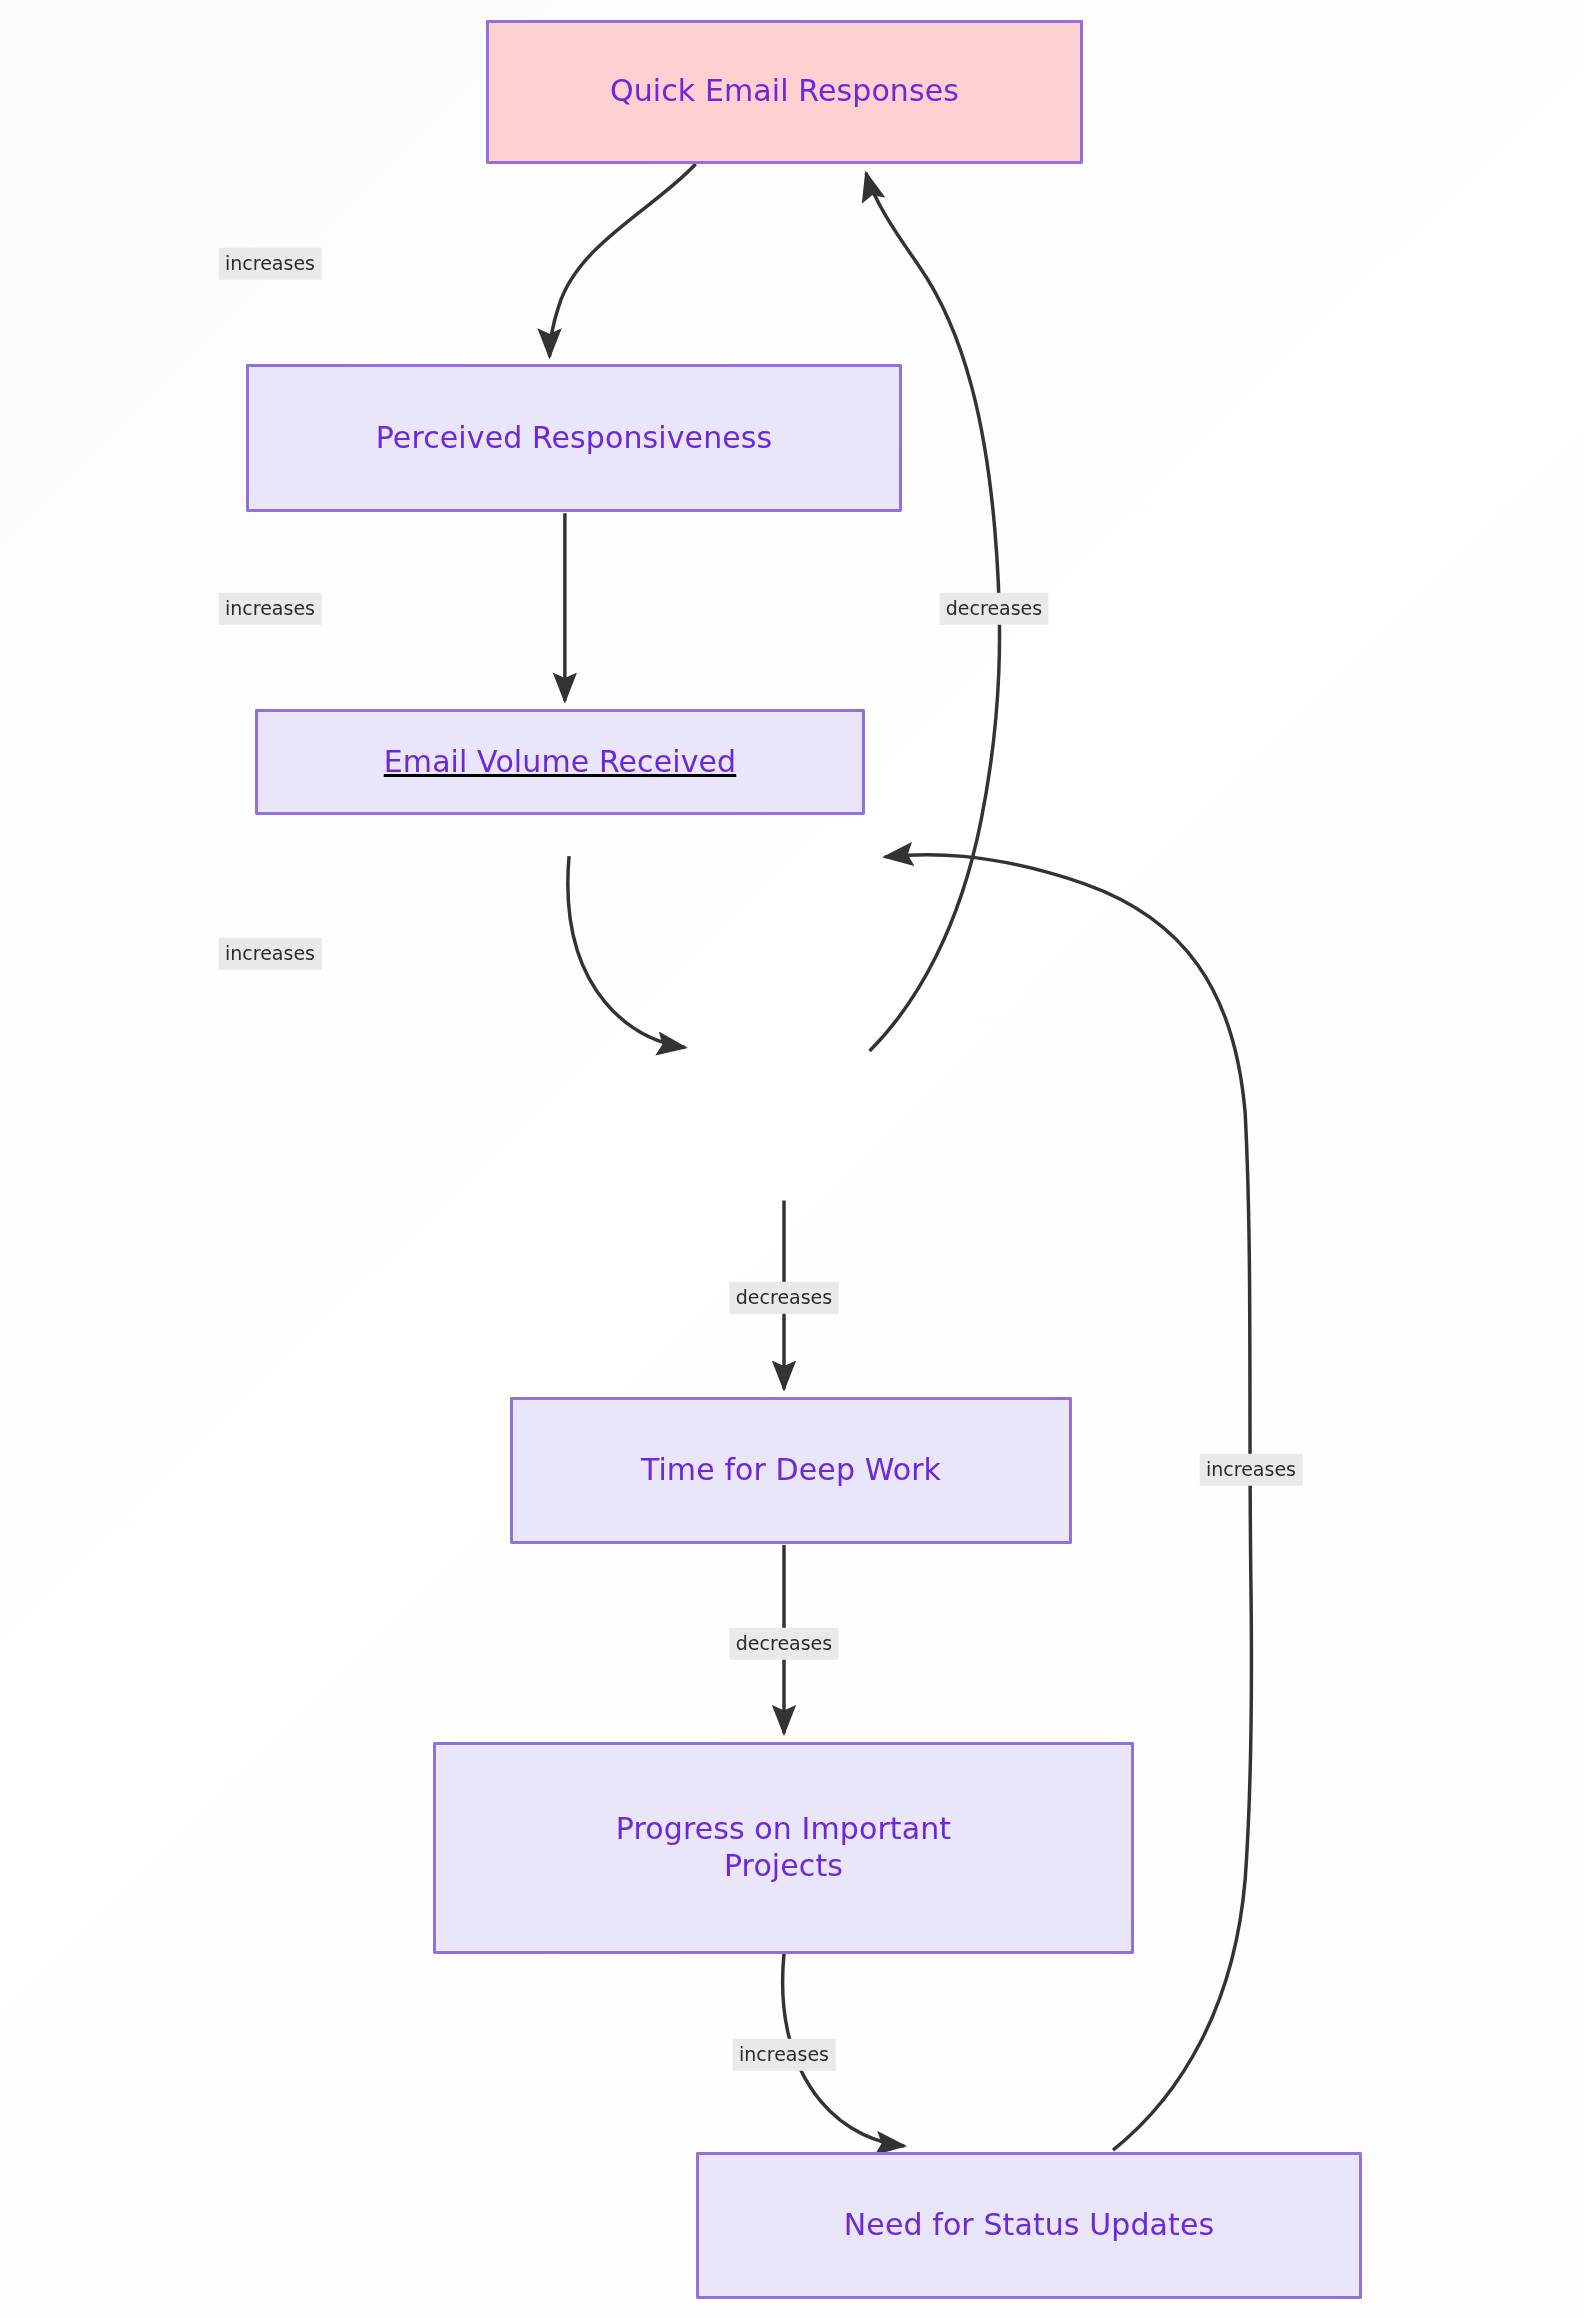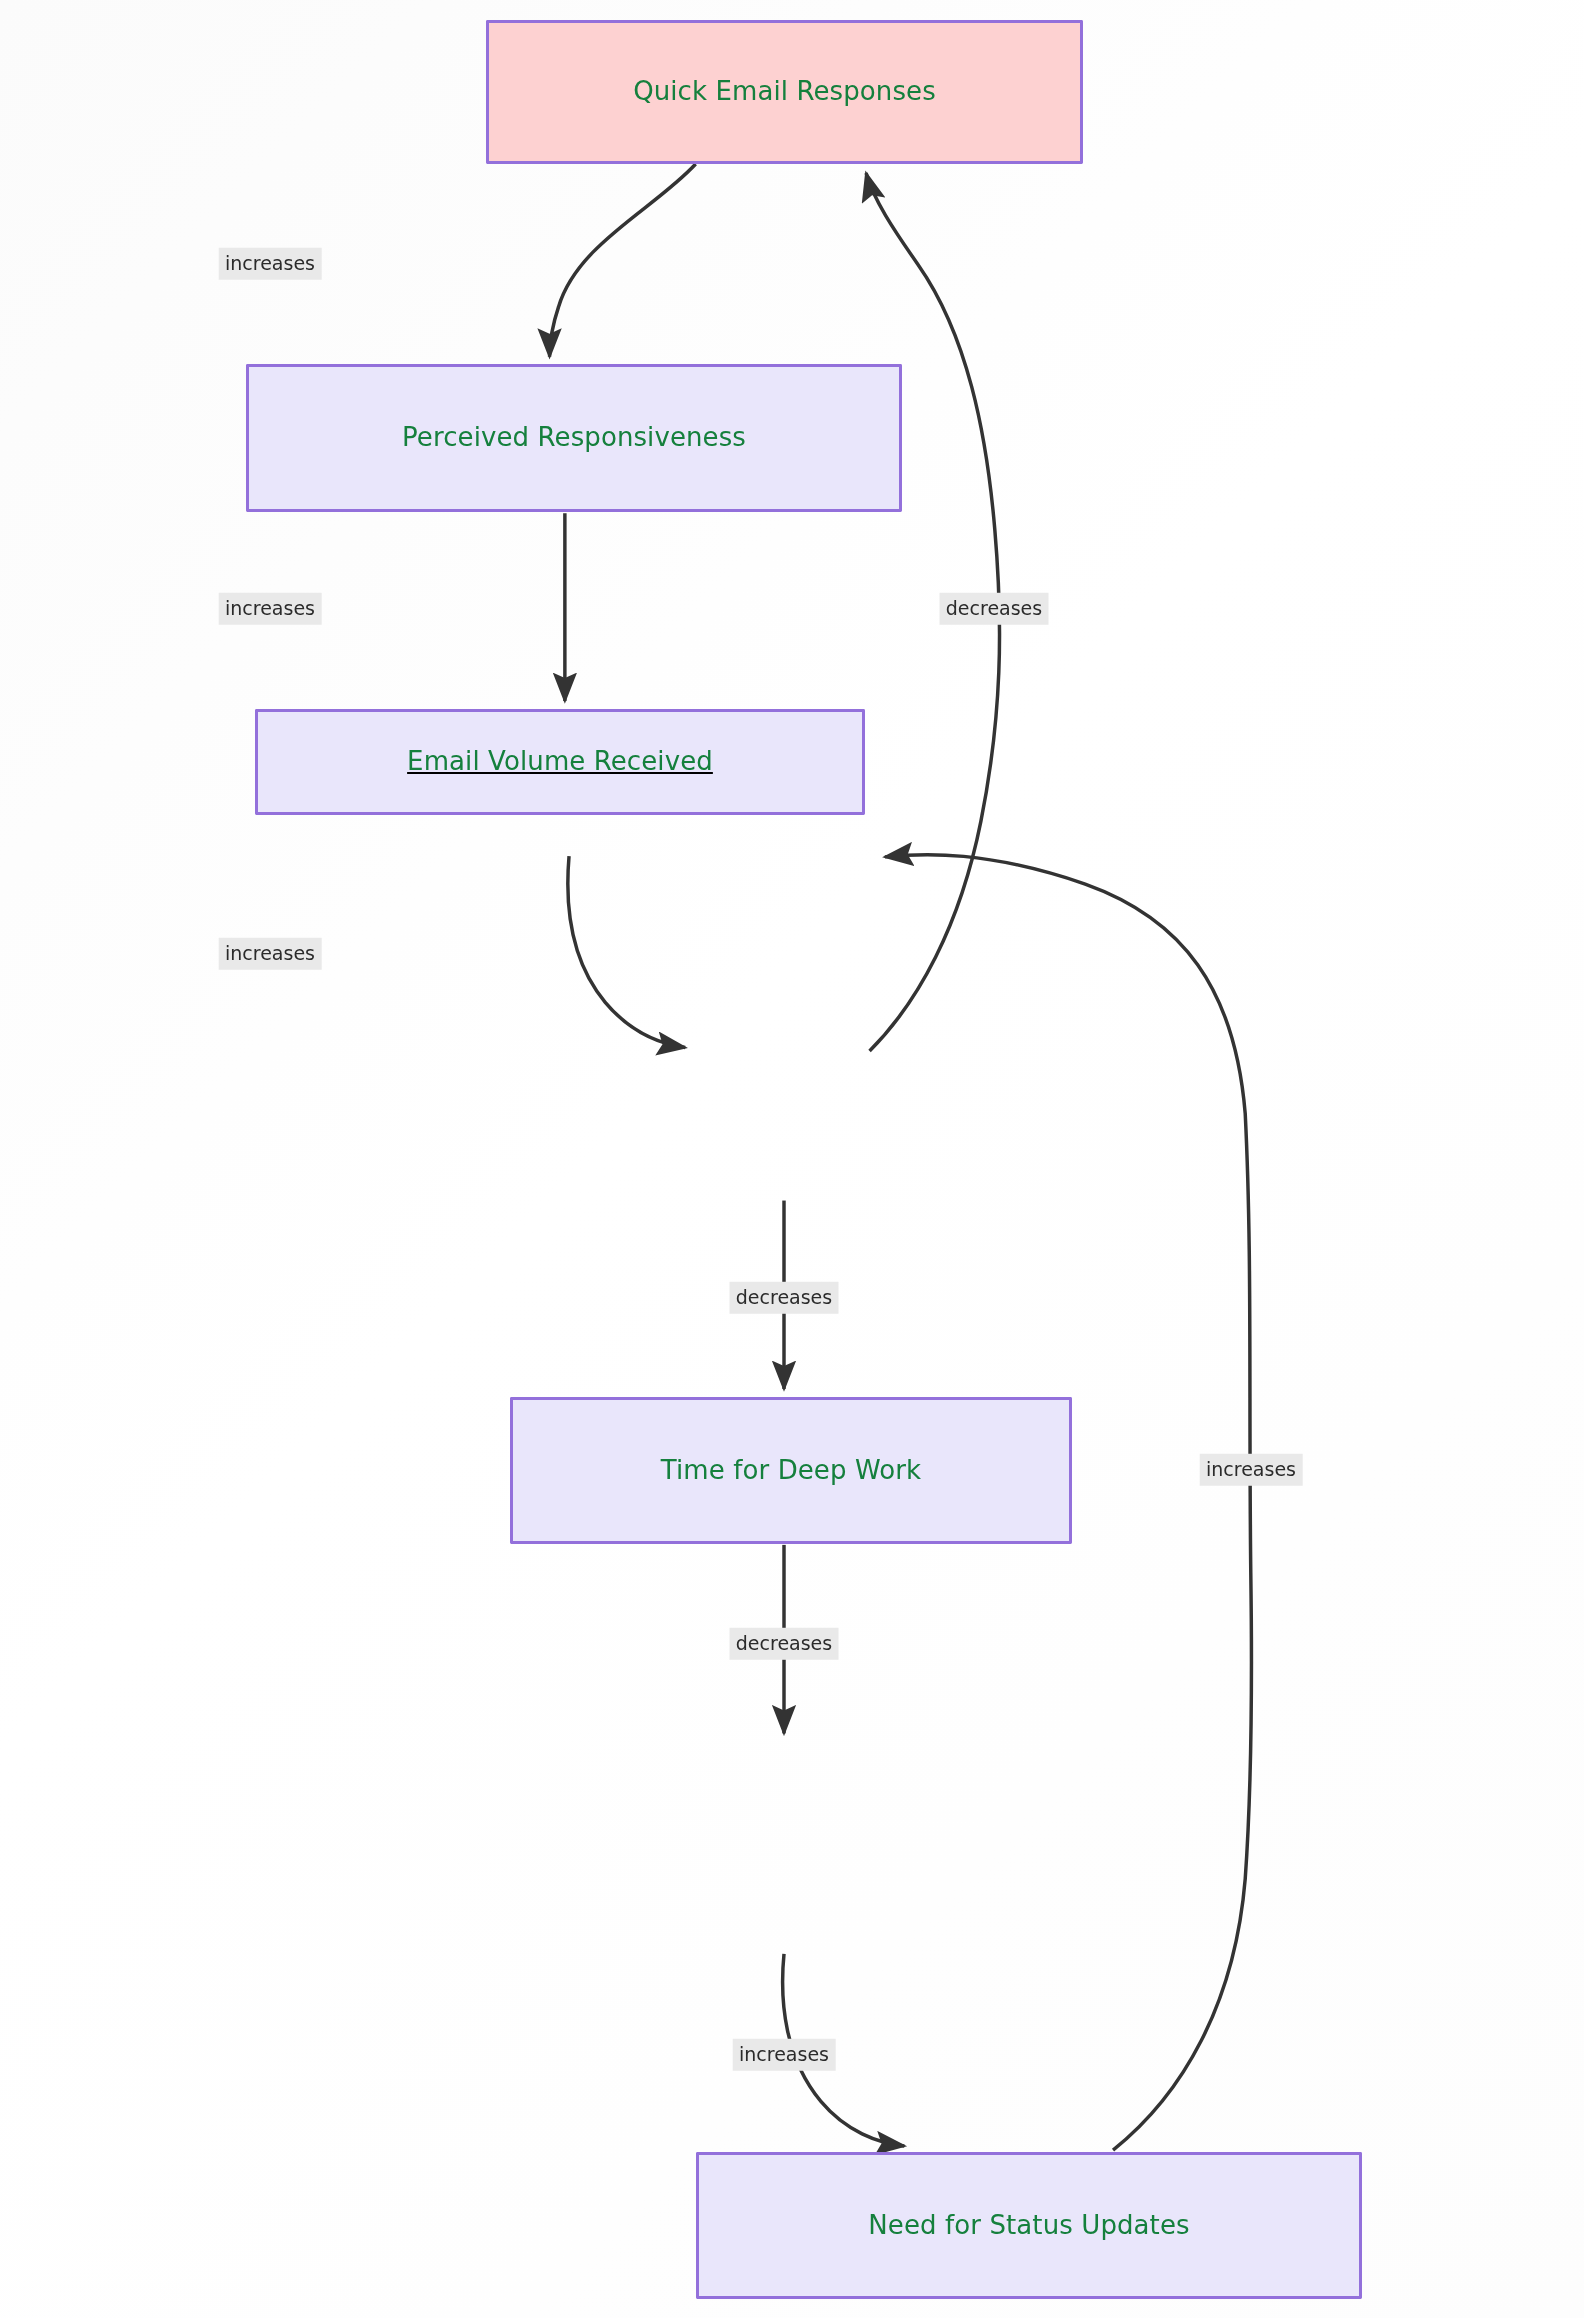--- a/index.html
+++ b/index.html
@@ -37,23 +37,23 @@
     box-sizing: border-box;
     border: 3.5px solid #9370db;
     border-radius: 1.4px;
     display: flex;
     align-items: center;
     justify-content: center;
     text-align: center;
     padding: 4.2px 12.5px;
   }
   .node .node-label {
-    font-size: 26px;
+    font-size: 30px;
     line-height: 1.22;
-    color: #15803d;
+    color: #6d28d9;
     font-family: "DejaVu Sans", sans-serif;
     letter-spacing: 0.1px;
     white-space: pre-line;
   }
   .node.fill-pink   { background: #fdd1d1; }
   .node.fill-purple { background: #e9e6fb; }
 
   .edge-label {
     position: absolute;
     background: #e9e9e9;
@@ -107,20 +107,24 @@
 
   <div class="node fill-purple" style="left:255px; top:709px; width:610px; height:106px;text-decoration:underline;">
     <span class="node-label">Email Volume Received</span>
   </div>
 
 
   <div class="node fill-purple" style="left:510px; top:1397px; width:562px; height:147px;">
     <span class="node-label">Time for Deep Work</span>
   </div>
 
+  <div class="node fill-purple" style="left:433px; top:1742px; width:701px; height:212px;">
+    <span class="node-label">Progress on Important
+Projects</span>
+  </div>
 
   <div class="node fill-purple" style="left:696px; top:2152px; width:666px; height:147px;">
     <span class="node-label">Need for Status Updates</span>
   </div>
 
   <div class="edge-label" style="left:270px; top:264px;">increases</div>
 
   <div class="edge-label" style="left:270px; top:609px;">increases</div>
 
   <div class="edge-label" style="left:270px; top:954px;">increases</div>

